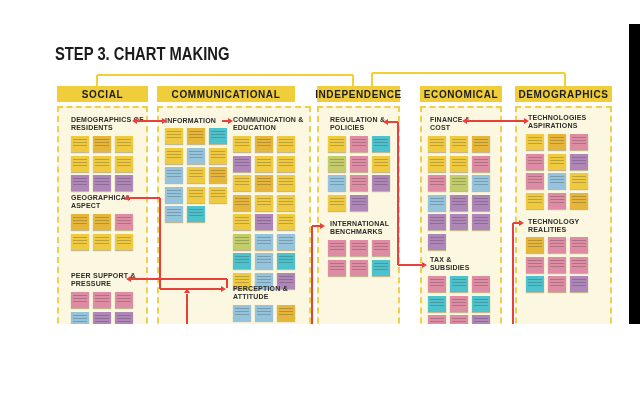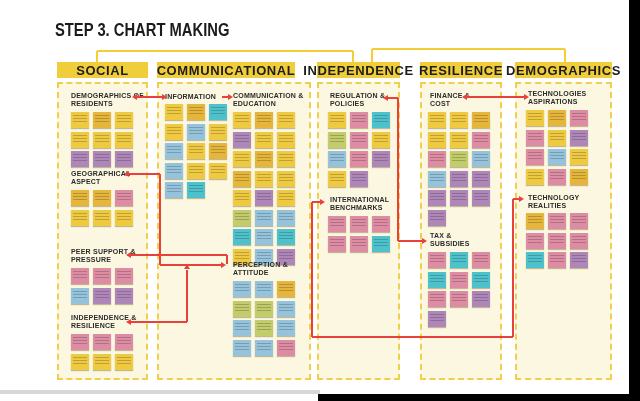--- a/index.html
+++ b/index.html
@@ -1,25 +1,26 @@
 <!DOCTYPE html>
 <html><head>
 <meta charset="utf-8">
 <style>
   html,body{margin:0;padding:0;background:#fff;}
   #canvas{
-    position:relative;width:640px;height:401px;overflow:hidden;background:#ffffff;
+    position:relative;width:640px;height:300px;overflow:hidden;background:#ffffff;
     font-family:"Liberation Sans", sans-serif;
+    margin-top:24px;
   }
   .title{
     position:absolute;left:55px;top:20px;font-size:18px;font-weight:900;color:#1b1b1b;
     letter-spacing:0px;transform:scaleX(.82);transform-origin:left top;white-space:nowrap;
   }
   .col-header{
-    position:absolute;background:#f0cd3a;color:#1d1d1d;font-weight:700;font-size:13px;
+    position:absolute;background:#f0cd3a;color:#1d1d1d;font-weight:700;font-size:10px;
     display:flex;align-items:center;justify-content:center;letter-spacing:.6px;
   }
   .col-area{
     position:absolute;background:#fbf7e1;border:2px dashed #f0cf4d;box-sizing:border-box;
   }
   .sec-label{
     position:absolute;font-size:7px;line-height:8px;font-weight:700;color:#2c2c2c;
     letter-spacing:.2px;white-space:pre-line;
   }
   .note{
@@ -155,21 +156,21 @@
       <div class="note" style="left: 350px; top: 170.5px; background: rgb(174, 134, 184);"></div>
       <div class="sec-label" style="left: 330px; top: 196px;">INTERNATIONAL
 BENCHMARKS</div>
       <div class="note" style="left: 328px; top: 216px; background: rgb(221, 140, 163);"></div>
       <div class="note" style="left: 350px; top: 216px; background: rgb(221, 140, 163);"></div>
       <div class="note" style="left: 372px; top: 216px; background: rgb(221, 140, 163);"></div>
       <div class="note" style="left: 328px; top: 235.5px; background: rgb(221, 140, 163);"></div>
       <div class="note" style="left: 350px; top: 235.5px; background: rgb(221, 140, 163);"></div>
       <div class="note" style="left: 372px; top: 235.5px; background: rgb(78, 194, 204);"></div>
       <div class="col-area" style="left: 420px; top: 82px; width: 82px; height: 298px;"></div>
-      <div class="col-header" style="left: 420px; top: 62px; width: 82px; height: 16px;">RESILIENCE</div>
+      <div class="col-header" style="left: 420px; top: 62px; width: 82px; height: 16px;">ECONOMICAL</div>
       <div class="sec-label" style="left: 430px; top: 92px;">FINANCE &amp;
 COST</div>
       <div class="note" style="left: 428px; top: 112px; background: rgb(239, 201, 63);"></div>
       <div class="note" style="left: 450px; top: 112px; background: rgb(239, 201, 63);"></div>
       <div class="note" style="left: 472px; top: 112px; background: rgb(229, 182, 58);"></div>
       <div class="note" style="left: 428px; top: 131.5px; background: rgb(239, 201, 63);"></div>
       <div class="note" style="left: 450px; top: 131.5px; background: rgb(239, 201, 63);"></div>
       <div class="note" style="left: 472px; top: 131.5px; background: rgb(221, 140, 163);"></div>
       <div class="note" style="left: 428px; top: 151px; background: rgb(221, 140, 163);"></div>
       <div class="note" style="left: 450px; top: 151px; background: rgb(195, 204, 106);"></div>

